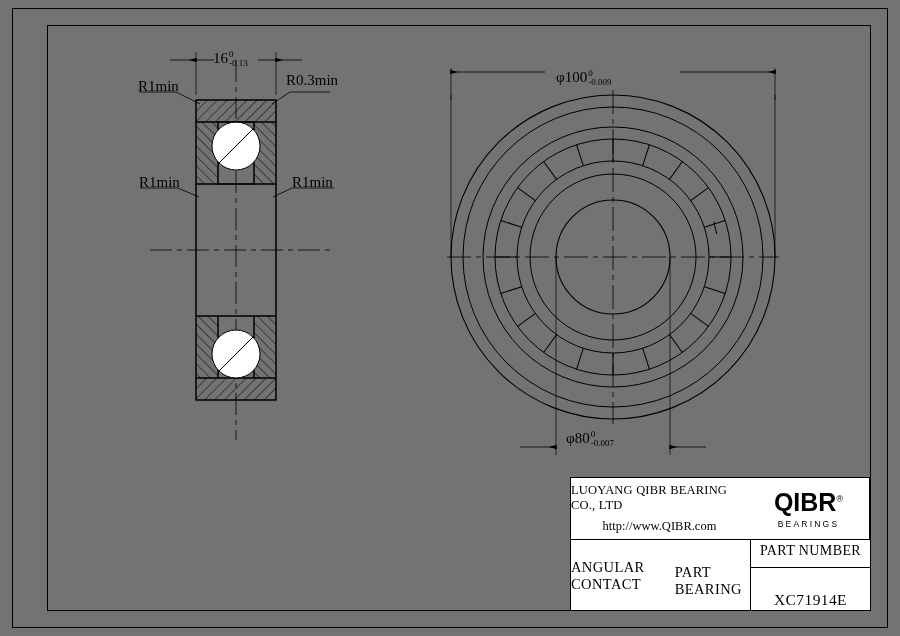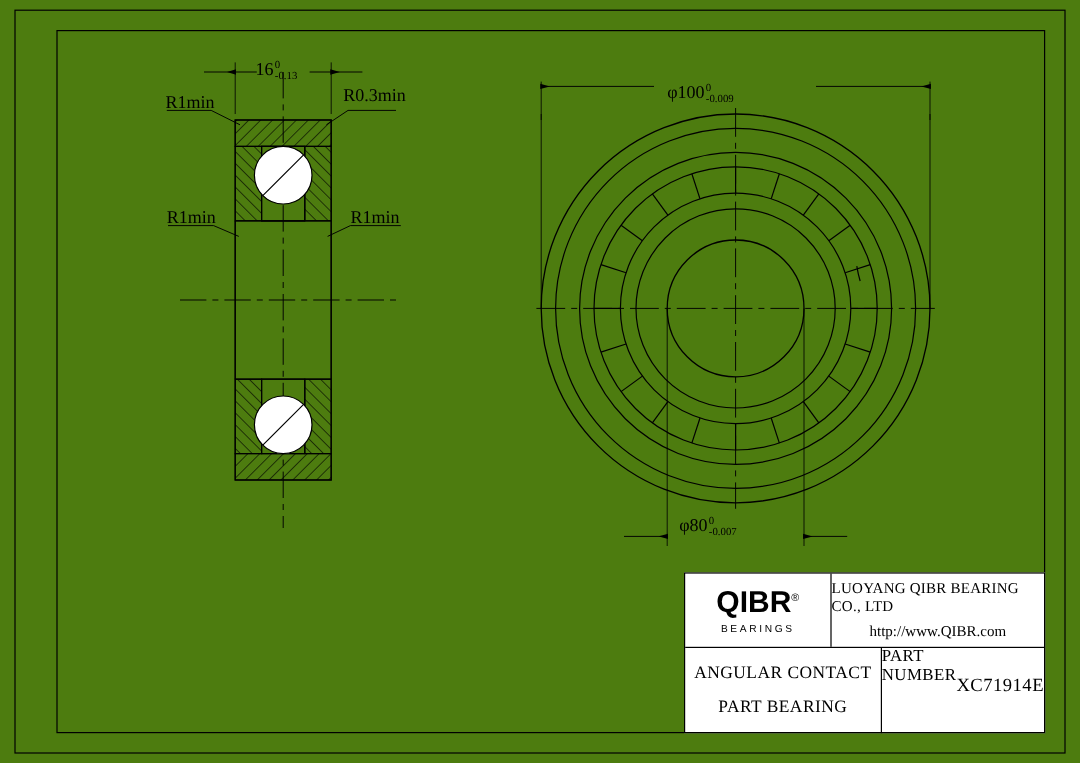--- a/index.html
+++ b/index.html
@@ -11,21 +11,21 @@
     width: 900px;
     height: 636px;
     font-family: "Liberation Serif", serif;
     color: #000000;
     overflow: hidden;
   }
   #sheet {
     position: relative;
     width: 900px;
     height: 636px;
-    background: #4d7c0f;
+    background: #737373;
   }
   .border-outer {
     position: absolute;
     left: 12px;
     top: 8px;
     width: 876px;
     height: 620px;
     border: 1px solid #000;
     box-sizing: border-box;
   }
@@ -136,34 +136,35 @@
     width: 100%;
     height: 71px;
     display: flex;
   }
   #desc-cell {
     width: 180px;
     height: 100%;
     border-right: 1px solid #000;
     box-sizing: border-box;
     display: flex;
-    flex-direction: column;
+    flex-direction: row;
     align-items: center;
     justify-content: center;
   }
   .desc-line {
     font-size: 14.5px;
     letter-spacing: 0.4px;
   }
   .desc-line.second { margin-top: 11px; }
   #pn-cell {
     flex: 1;
     height: 100%;
     display: flex;
-    flex-direction: row;
+    flex-direction: column;
+    align-items: center;
     justify-content: center;
   }
   .pn-label {
     font-size: 14px;
     letter-spacing: 0.4px;
   }
   .pn-sep {
     width: 100%;
     height: 1px;
     background: #000;
@@ -326,27 +327,27 @@
   <div class="lbl dim" style="left:556px; top:69px;">
     <span>φ</span><span>100</span><span class="frac"><span>0</span><span>-0.009</span></span>
   </div>
 
   <div class="lbl dim" style="left:566px; top:430px;">
     <span>φ</span><span>80</span><span class="frac"><span>0</span><span>-0.007</span></span>
   </div>
 
   <div id="titleblock">
     <div id="tb-top">
+      <div id="company-cell">
+        <div class="company-name">LUOYANG QIBR BEARING CO., LTD</div>
+        <div class="company-url">http://www.QIBR.com</div>
+      </div>
       <div id="logo-cell">
         <div class="logo-main"><span>QIBR</span><span class="reg">®</span></div>
         <div class="logo-sub">BEARINGS</div>
-      </div>
-      <div id="company-cell">
-        <div class="company-name">LUOYANG QIBR BEARING CO., LTD</div>
-        <div class="company-url">http://www.QIBR.com</div>
       </div>
     </div>
     <div id="tb-bottom">
       <div id="desc-cell">
         <div class="desc-line">ANGULAR CONTACT</div>
         <div class="desc-line second">PART BEARING</div>
       </div>
       <div id="pn-cell">
         <div class="pn-label">PART NUMBER</div>
         <div class="pn-sep"></div>

